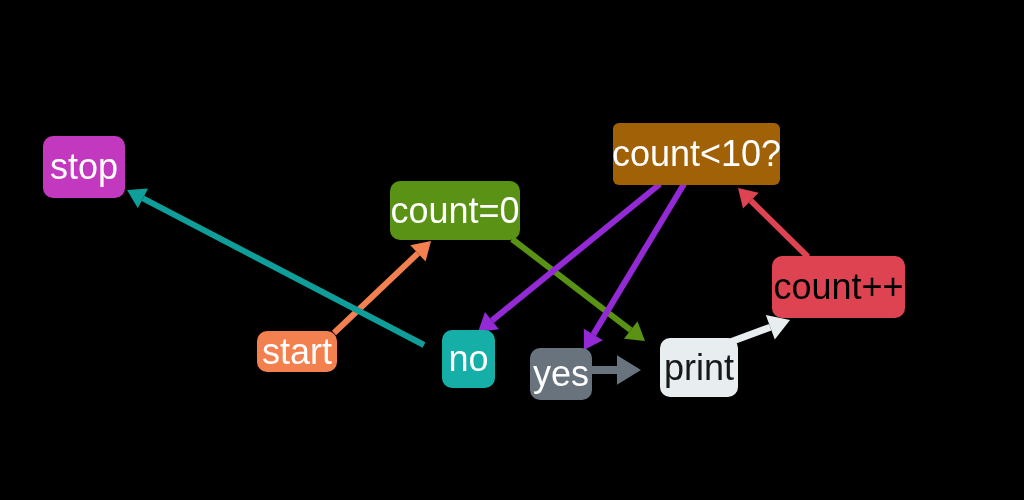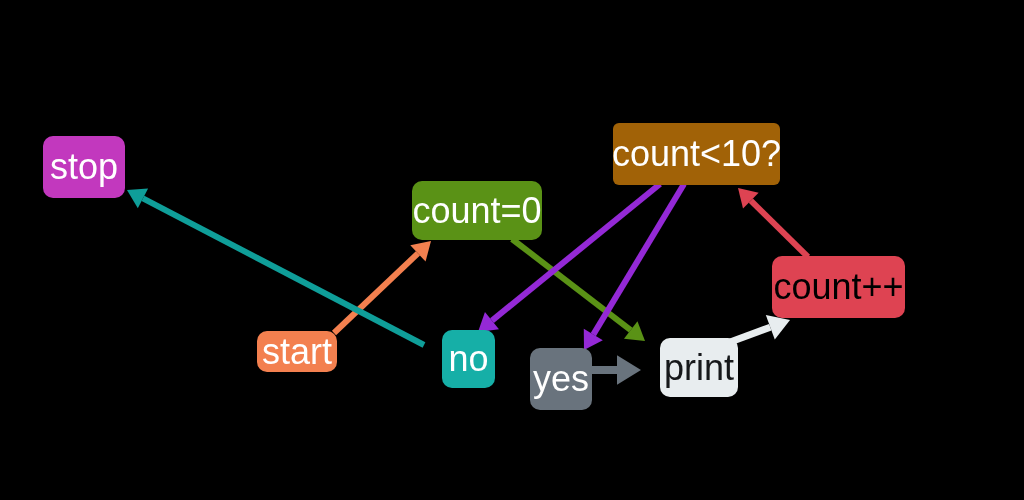--- a/index.html
+++ b/index.html
@@ -65,41 +65,41 @@
       <line x1="808" y1="257" x2="750.819158108685" y2="200.63602727856093" stroke="#DE4352" stroke-width="6" stroke-linecap="butt"></line>
       <polygon points="738,188 758.6113749304642,192.73087977820518 743.0269412869058,208.54117477891668" fill="#DE4352"></polygon>
       <line x1="424" y1="345" x2="142.95756910116899" y2="198.32802427838786" stroke="#0F9E99" stroke-width="6" stroke-linecap="butt"></line>
       <polygon points="127,190 148.0931840728415,188.487523332667 137.82195412949648,208.16852522410872" fill="#0F9E99"></polygon>
     </svg>
 
   <div class="node" style="left: 43px; top: 136px; width: 82px; height: 62px; background: rgb(194, 56, 190); color: rgb(255, 255, 255);">
     <span>stop</span>
   </div>
 
-  <div class="node" style="left: 412px; top: 181px; width: 130px; height: 59px; background: rgb(90, 146, 22); color: rgb(255, 255, 255);">
+  <div class="node" style="left: 390px; top: 181px; width: 130px; height: 59px; background: rgb(90, 146, 22); color: rgb(255, 255, 255);">
     <span>count=0</span>
   </div>
 
   <div class="node" style="left: 613px; top: 123px; width: 167px; height: 62px; background: #a16207; color: rgb(255, 255, 255); border-radius: 6px;">
     <span>count&lt;10?</span>
   </div>
 
   <div class="node" style="left: 772px; top: 256px; width: 133px; height: 62px; background: rgb(222, 67, 82); color: #000000;">
     <span>count++</span>
   </div>
 
   <div class="node" style="left: 257px; top: 331px; width: 80px; height: 41px; background: rgb(243, 128, 79); color: rgb(255, 255, 255);">
     <span>start</span>
   </div>
 
   <div class="node" style="left: 442px; top: 330px; width: 53px; height: 58px; background: rgb(22, 175, 167); color: rgb(255, 255, 255);">
     <span>no</span>
   </div>
 
-  <div class="node" style="left: 530px; top: 348px; width: 62px; height: 62px; background: rgb(105, 115, 125); color: rgb(255, 255, 255); align-items: center;">
+  <div class="node" style="left: 530px; top: 348px; width: 62px; height: 52px; background: rgb(105, 115, 125); color: rgb(255, 255, 255); align-items: center;">
     <span>yes</span>
   </div>
 
   <div class="node dark-text" style="left: 640px; top: 338px; width: 78px; height: 59px; background: rgb(232, 237, 239); color: rgb(22, 24, 26);">
     <span>print</span>
   </div>
 
 </div>
 
 </body></html>

